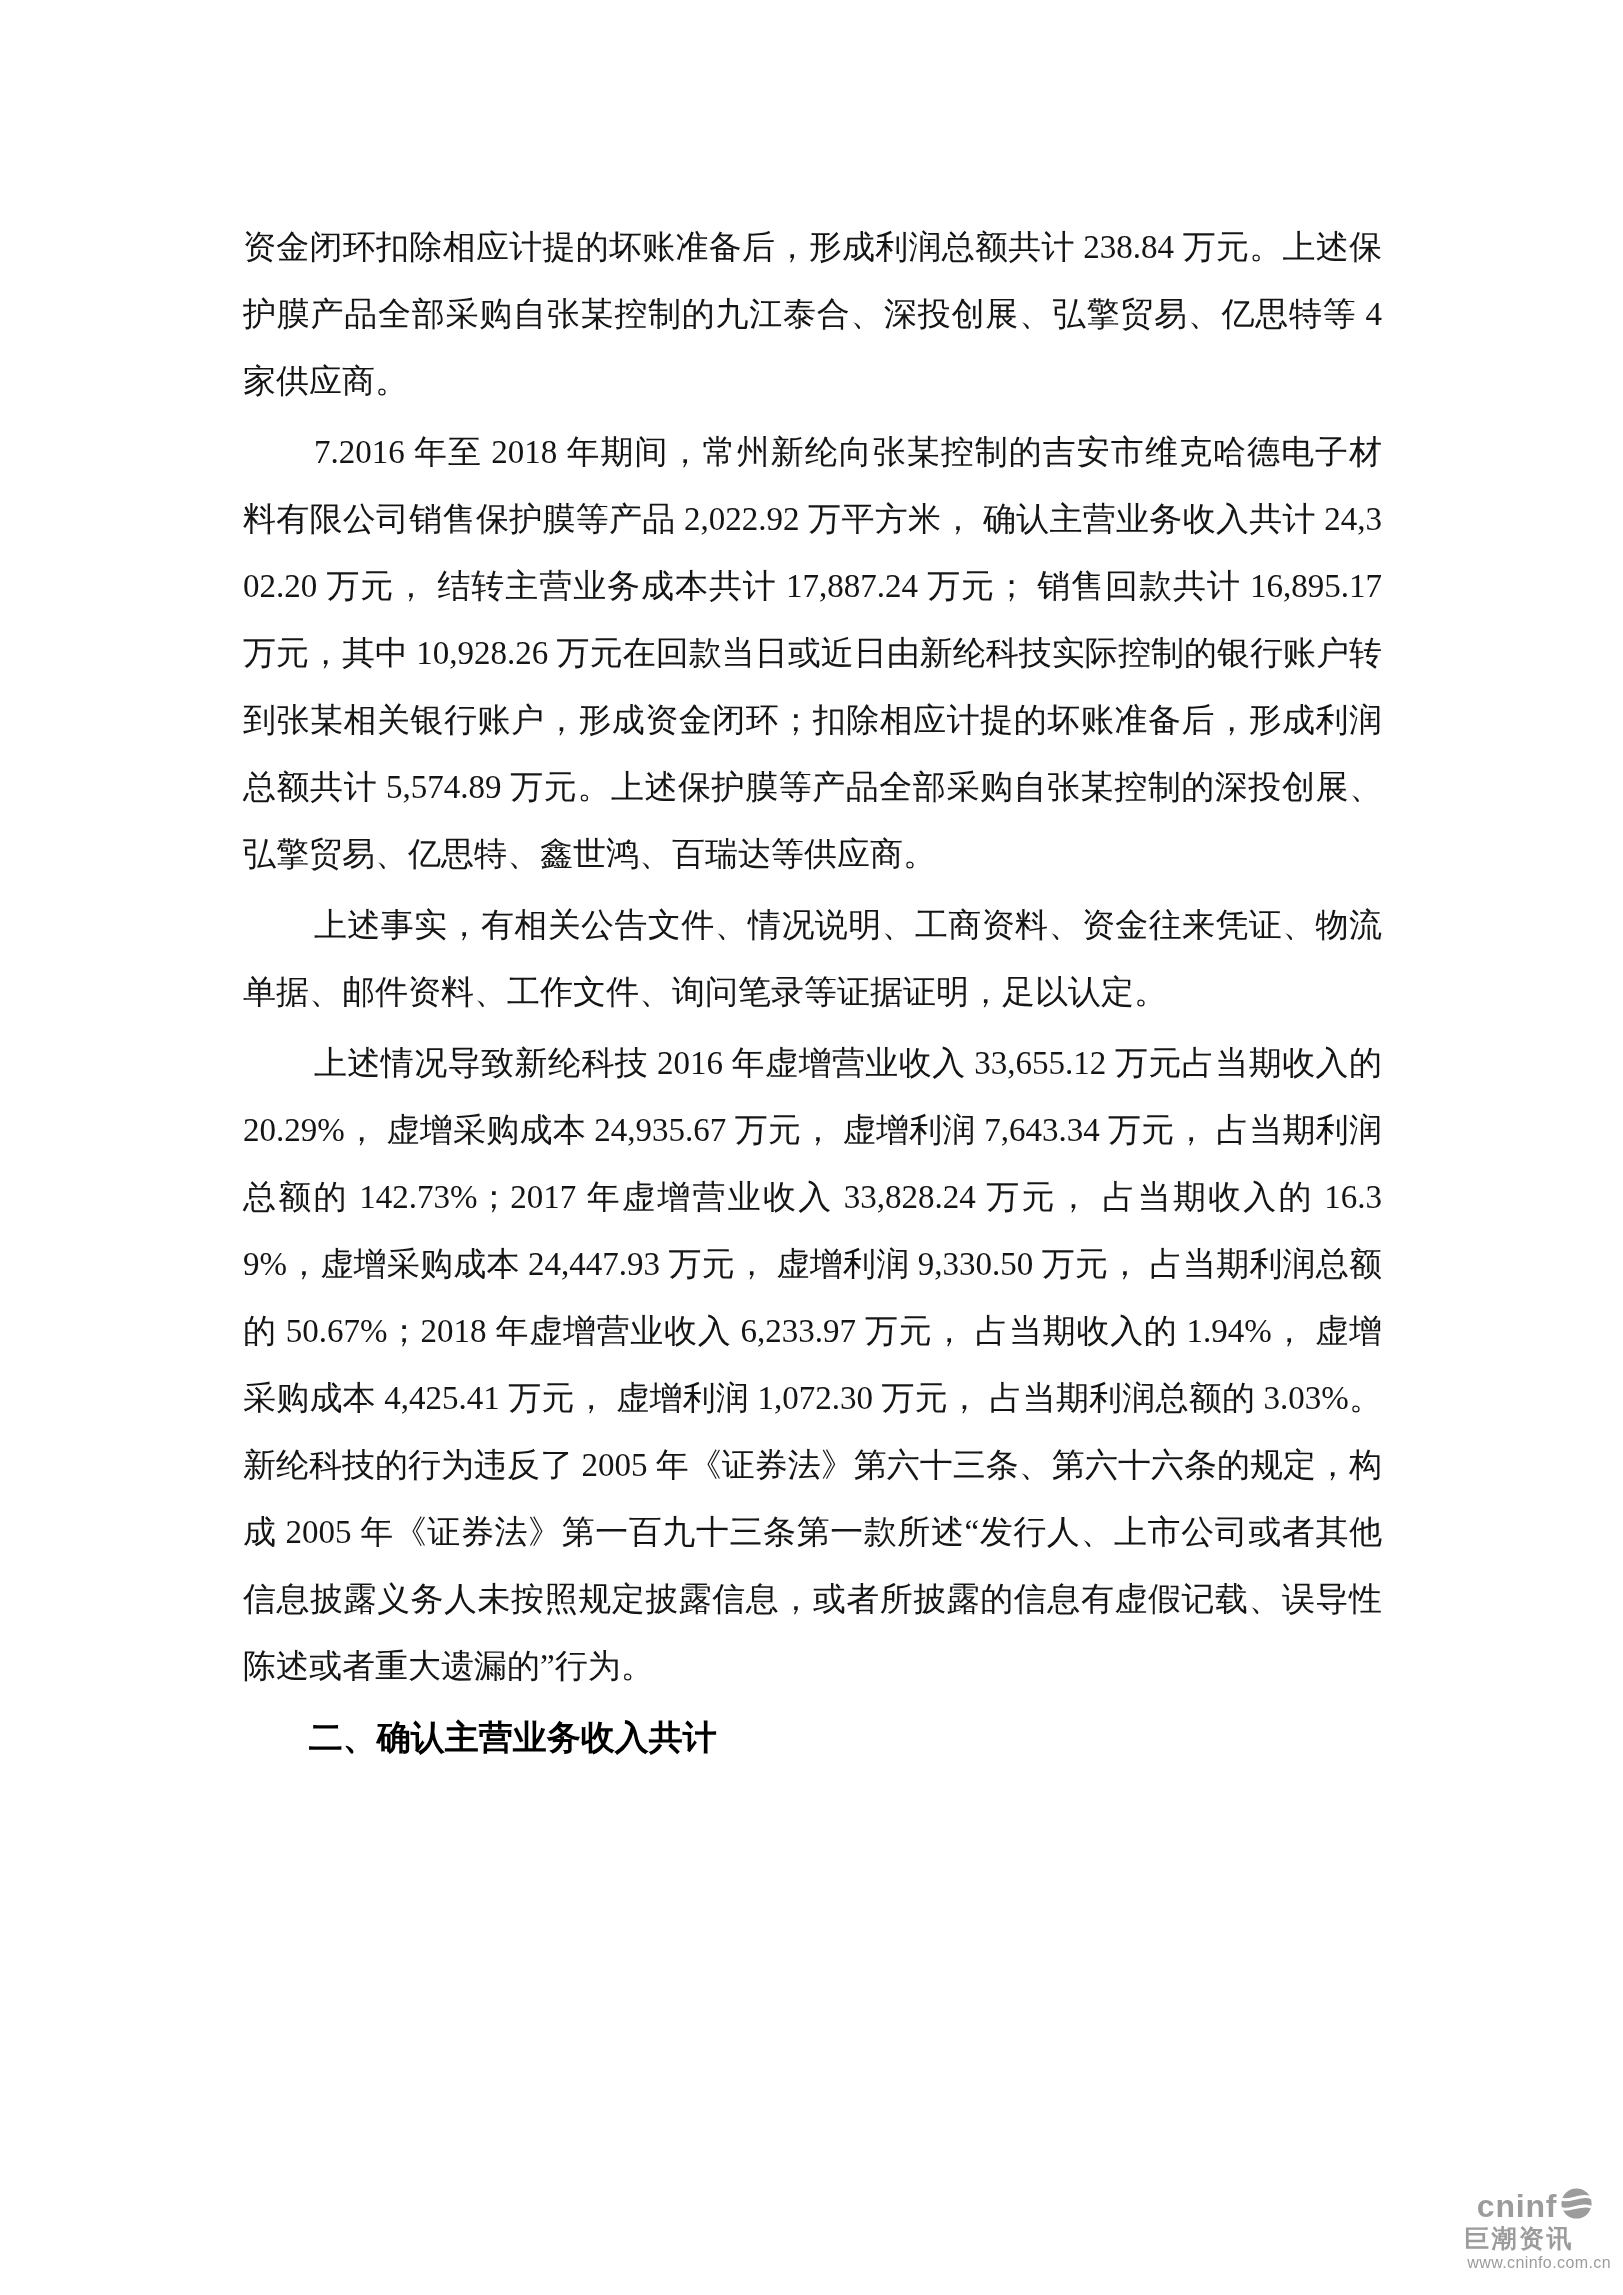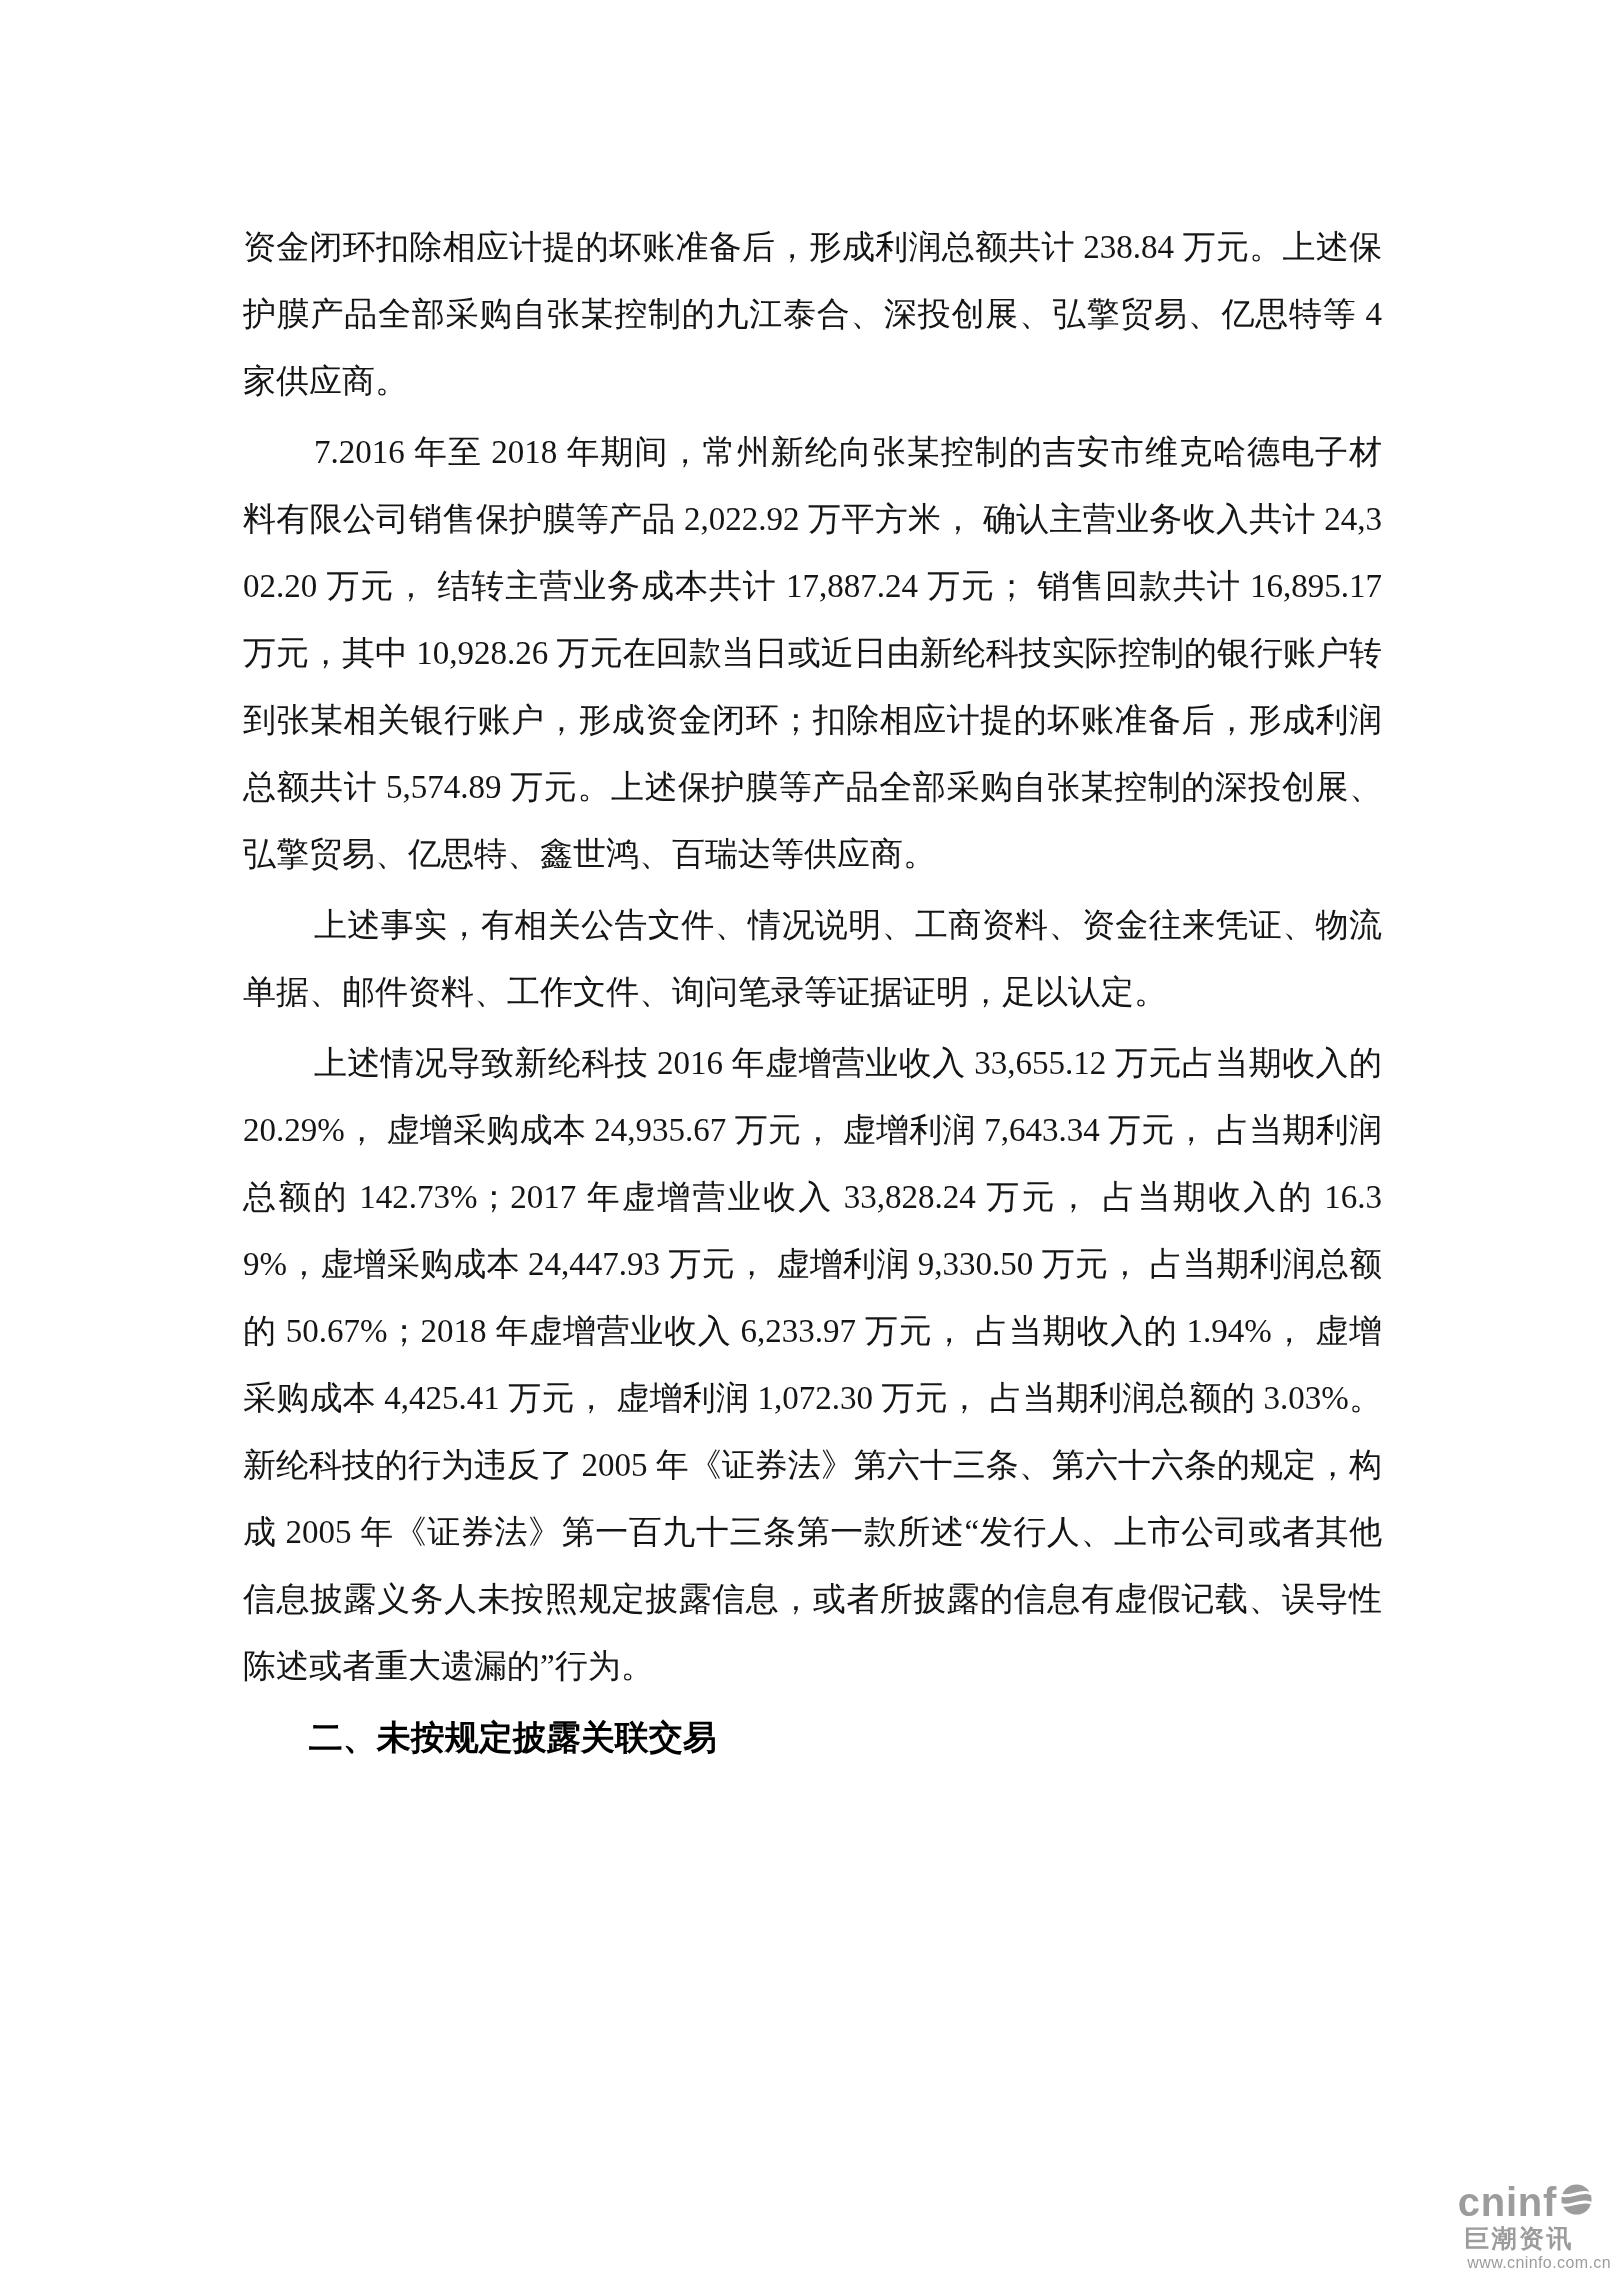--- a/index.html
+++ b/index.html
@@ -60,21 +60,21 @@
     line-height: 1;
   }
   .logo-row {
     display: flex;
     justify-content: flex-end;
     align-items: center;
     margin-right: 18.6px;
   }
   .logo-brand {
     font-weight: 700;
-    font-size: 40px;
+    font-size: 32px;
     letter-spacing: 0.8px;
   }
   .logo-globe {
     display: inline-block;
     width: 31px;
     height: 31px;
     margin-left: 4.2px;
     margin-top: -5px;
   }
   .logo-cn {
@@ -94,21 +94,21 @@
 </head>
 <body>
 
 <div class="page">
 
   <div class="content">
     <p class="para">资金闭环扣除相应计提的坏账准备后，形成利润总额共计 238.84 万元。上述保护膜产品全部采购自张某控制的九江泰合、深投创展、弘擎贸易、亿思特等 4 家供应商。</p>
     <p class="para indent">7.2016 年至 2018 年期间，常州新纶向张某控制的吉安市维克哈德电子材料有限公司销售保护膜等产品 2,022.92 万平方米， 确认主营业务收入共计 24,302.20 万元， 结转主营业务成本共计 17,887.24 万元； 销售回款共计 16,895.17 万元，其中 10,928.26 万元在回款当日或近日由新纶科技实际控制的银行账户转到张某相关银行账户，形成资金闭环；扣除相应计提的坏账准备后，形成利润总额共计 5,574.89 万元。上述保护膜等产品全部采购自张某控制的深投创展、弘擎贸易、亿思特、鑫世鸿、百瑞达等供应商。</p>
     <p class="para indent">上述事实，有相关公告文件、情况说明、工商资料、资金往来凭证、物流单据、邮件资料、工作文件、询问笔录等证据证明，足以认定。</p>
     <p class="para indent">上述情况导致新纶科技 2016 年虚增营业收入 33,655.12 万元占当期收入的 20.29%， 虚增采购成本 24,935.67 万元， 虚增利润 7,643.34 万元， 占当期利润总额的 142.73%；2017 年虚增营业收入 33,828.24 万元， 占当期收入的 16.39%，虚增采购成本 24,447.93 万元， 虚增利润 9,330.50 万元， 占当期利润总额的 50.67%；2018 年虚增营业收入 6,233.97 万元， 占当期收入的 1.94%， 虚增采购成本 4,425.41 万元， 虚增利润 1,072.30 万元， 占当期利润总额的 3.03%。 新纶科技的行为违反了 2005 年《证券法》第六十三条、第六十六条的规定，构成 2005 年《证券法》第一百九十三条第一款所述“发行人、上市公司或者其他信息披露义务人未按照规定披露信息，或者所披露的信息有虚假记载、误导性陈述或者重大遗漏的”行为。</p>
-    <h2 class="heading">二、未按规定披露关联交易</h2>
+    <h2 class="heading">二、确认主营业务收入共计</h2>
   </div>
 
   <div class="logo">
     <div class="logo-row">
       <span class="logo-brand">cninf</span>
       <span class="logo-globe">
         <svg viewBox="0 0 36 36" width="31" height="31" xmlns="http://www.w3.org/2000/svg">
           <circle cx="18" cy="18" r="17.5" fill="#9c9c9c"></circle>
           <path d="M0.5 13 C 9 17, 26 5.5, 35.5 11.5" stroke="#ffffff" stroke-width="3.4" fill="none"></path>
           <path d="M0.5 24 C 9 28, 26 16.5, 35.5 22.5" stroke="#ffffff" stroke-width="3.4" fill="none"></path>

